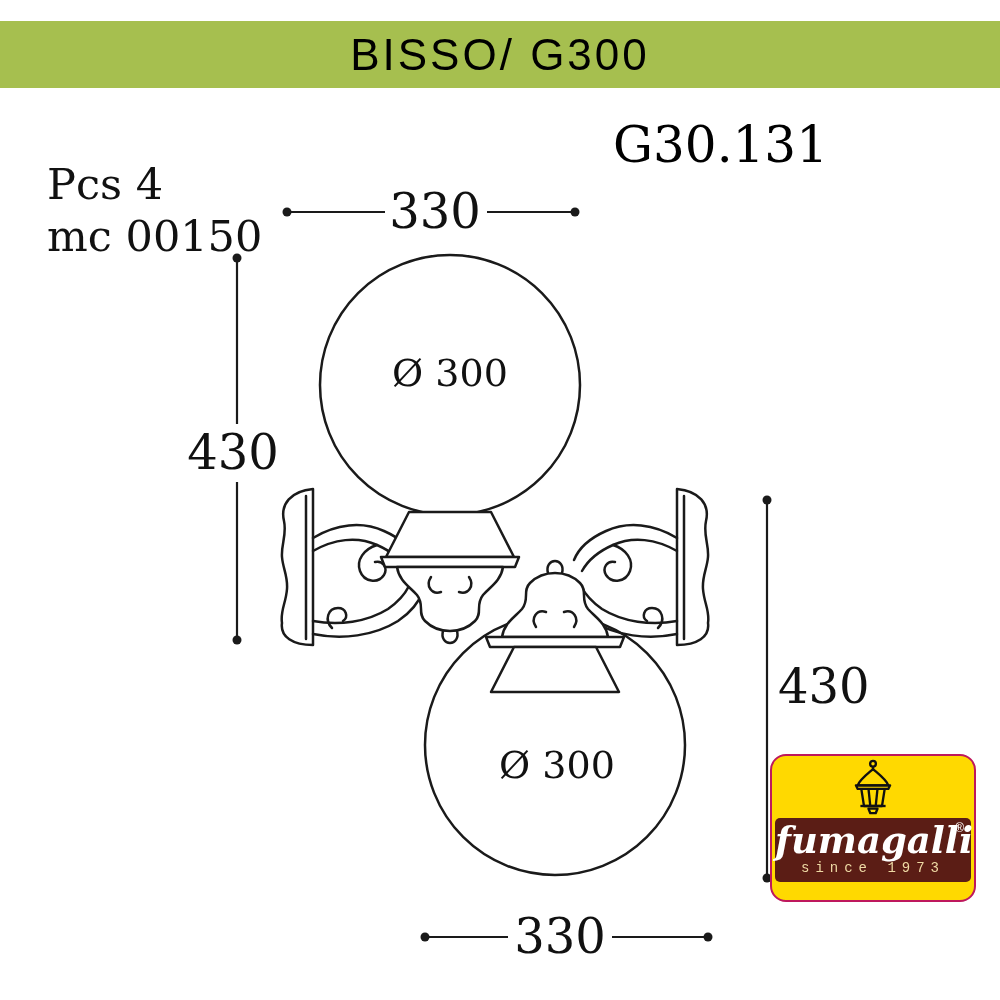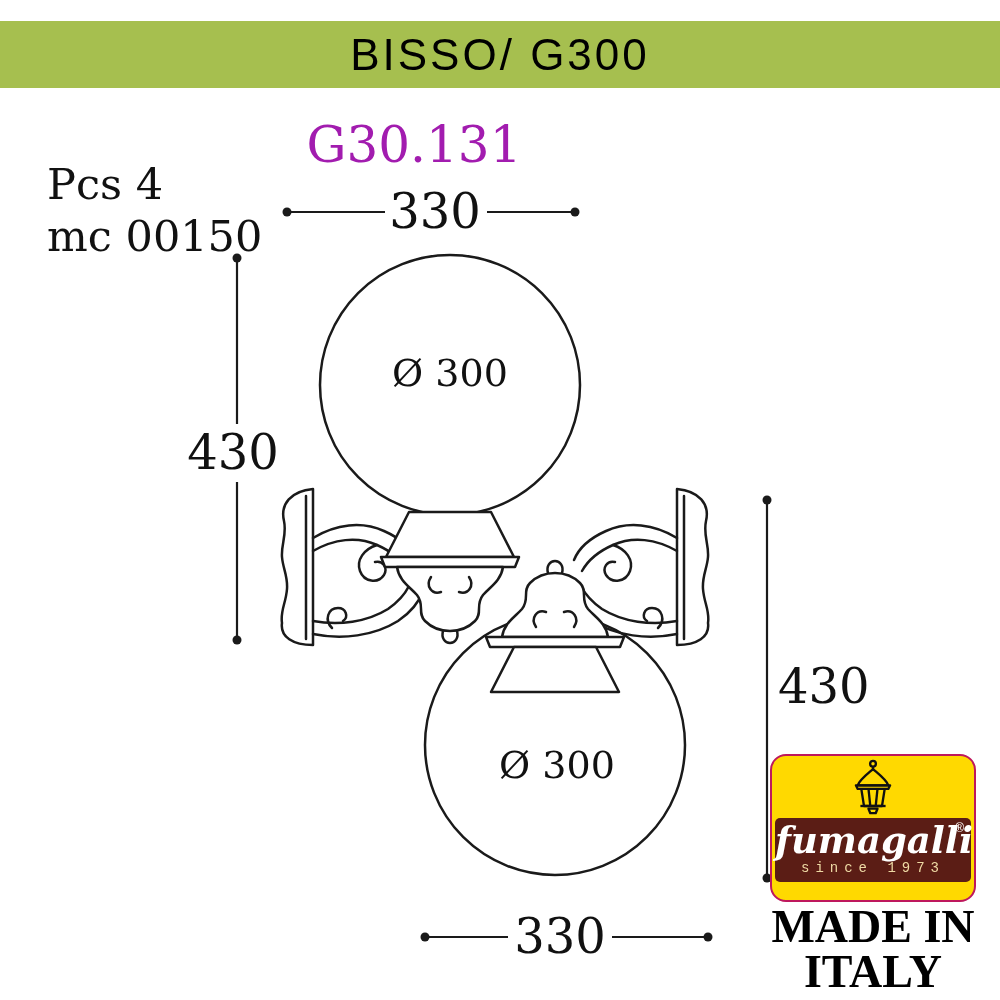--- a/index.html
+++ b/index.html
@@ -1,21 +1,21 @@
 <!DOCTYPE html>
 <html style="--header-green: #a6bf4f; --ink: #1a1a1a; --logo-yellow: #ffd900; --logo-maroon: #5b1d15; --logo-since: #eed9a4;"><head>
 <meta charset="utf-8">
 <style>
   html,body{margin:0;padding:0;background:#fff}
   #app{position:relative;width:1000px;height:1000px;background:#fff;overflow:hidden;font-family:"DejaVu Serif",serif;color:#111}
 
   .header{position:absolute;left:0;top:21px;width:1000px;height:67px;background:var(--header-green,#a6bf4f);display:flex;align-items:center;justify-content:center}
   .header-title{font-family:"Liberation Sans",sans-serif;font-size:44px;letter-spacing:3px;color:#000000;font-weight:500}
 
-  .product-code{position:absolute;left:0;top:116px;width:828px;text-align:center;font-size:50px;color:#a21caf}
+  .product-code{position:absolute;left:0;top:116px;width:828px;text-align:right;font-size:50px;color:#000000}
 
   .specs{position:absolute;left:47px;top:158px;font-size:43px;line-height:52px;color:#111}
 
   .drawing{position:absolute;left:0;top:0}
   .dim-text{font-family:"DejaVu Serif",serif;font-size:48px;fill:#111;stroke:none}
   .dia-text{font-family:"DejaVu Serif",serif;font-size:38px;fill:#111;stroke:none}
 
   .logo{position:absolute;left:770px;top:754px;width:206px}
   .logo-box{position:relative;width:206px;height:148px;background:var(--logo-yellow,#ffd900);border:2px solid #be185d;border-radius:16px;box-sizing:border-box;overflow:hidden}
   .lantern{position:absolute;left:50%;top:3px;transform:translateX(-50%)}
@@ -134,19 +134,15 @@
           <line x1="16" y1="52" x2="44" y2="52"></line>
           <path d="M25 55 L35 55 L33 60 L27 60 Z"></path>
         </g>
       </svg>
       <div class="logo-band">
         <div class="logo-brand">fumagalli</div>
         <div class="logo-since">since 1973</div>
         <span class="reg">®</span>
       </div>
     </div>
-    <div class="made-in">
-      <div>MADE IN</div>
-      <div>ITALY</div>
-    </div>
   </div>
 
 </div>
 
 </body></html>

